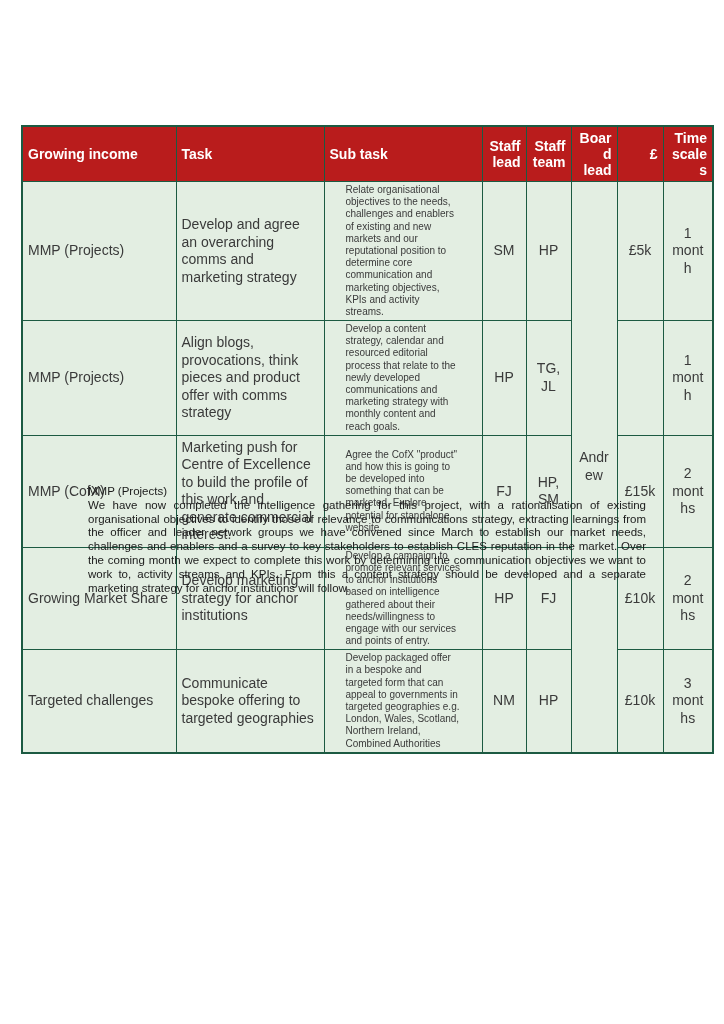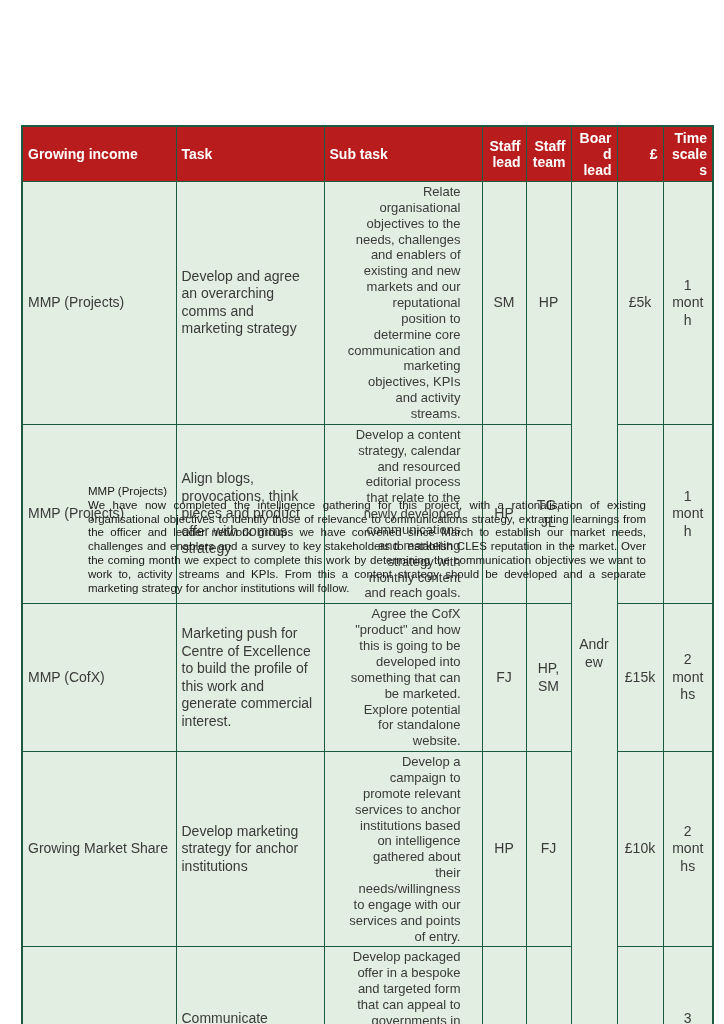--- a/index.html
+++ b/index.html
@@ -48,21 +48,21 @@
     text-align: left;
   }
   table.plan th.c { text-align: right; }
   table.plan td {
     background: #e3eee2;
     color: #3a3a3a;
     font-size: 14px;
     line-height: 1.25;
   }
   table.plan td.c { text-align: center; }
-  table.plan td.subtask { font-size: 13px; line-height: 1.22; padding: 2px 21px; text-align: right; }
+  table.plan td.subtask { font-size: 10px; line-height: 1.22; padding: 2px 21px; }
   tr.r1 { height: 72px; }
   tr.r2 { height: 63px; }
   tr.r3 { height: 52px; }
   tr.r4 { height: 57px; }
   tr.r5 { height: 57px; }
   .notes {
     position: absolute;
     left: 88px;
     top: 485px;
     width: 558px;

